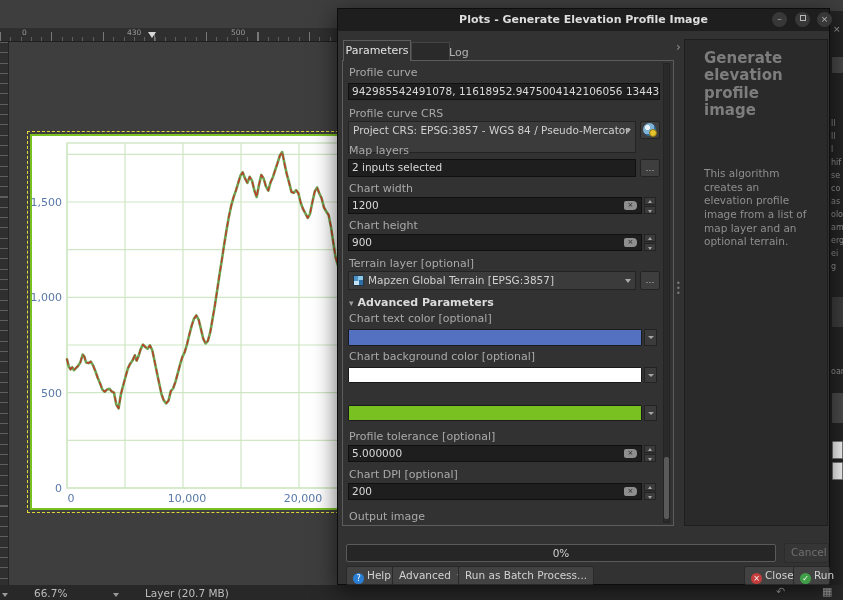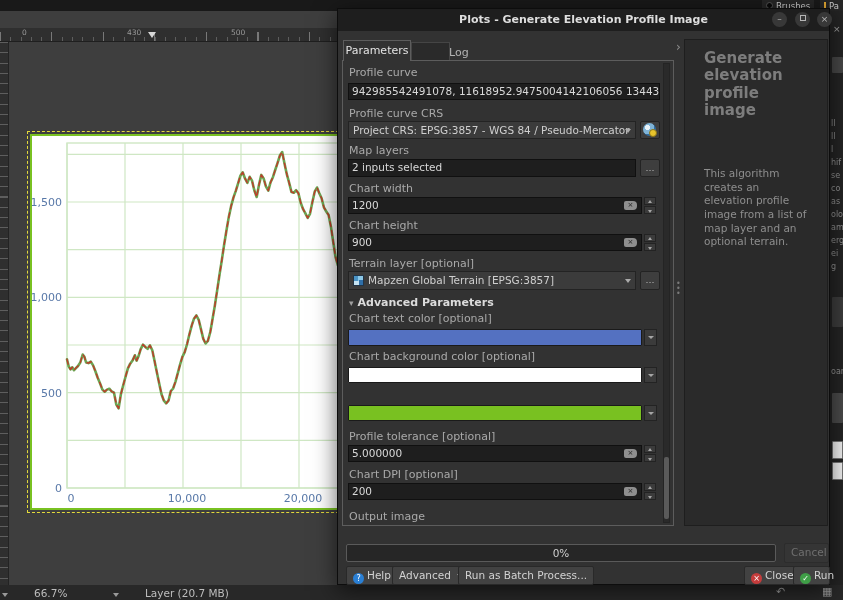--- a/index.html
+++ b/index.html
@@ -59,21 +59,21 @@
   .winbtn .maxbox { display:inline-block; width:6px; height:6px; border:1px solid #b5b5b5; vertical-align:1px; }
 
   .tab { position:absolute; top:31px; height:21px; font-size:11px; text-align:center; line-height:20px; }
   .tab.active { left:5px; width:68px; color:#e3e3e3; background:#323232; border:1px solid #5d5d5d; border-bottom:none; z-index:2; }
   .tab.inactive { left:73px; width:36px; height:19px; top:33px; color:#b3b3b3; background:#2a2a2a; border:1px solid #454545; border-bottom:none;padding-left:37px; }
 
   .params-panel { position:absolute; left:4px; top:51px; width:332px; height:466px; border:1px solid #5d5d5d; background:#323232; }
   .flabel { position:absolute; left:6px; font-size:11px; color:#a9a9a9; white-space:nowrap; }
   .tinput { position:absolute; left:5px; width:312px; height:17px; background:#1e1e1e; border:1px solid #101010;
             color:#d9d9d9; font-size:10.5px; line-height:15px; padding:0 3px; white-space:nowrap; overflow:hidden; }
-  .combo  { position:absolute; left:5px; height:18px; background:#3b3b3b; border:1px solid #232323; color:#cfcfcf;
+  .combo  { position:absolute; left:5px; height:32px; background:#3b3b3b; border:1px solid #232323; color:#cfcfcf;
             font-size:10.5px; line-height:16px; padding:0 16px 0 4px; white-space:nowrap; overflow:hidden; }
   .combo .dd { position:absolute; right:4px; top:7px; width:0; height:0; border-left:3.5px solid transparent; border-right:3.5px solid transparent; border-top:4px solid #ababab; }
   .sidebtn { position:absolute; height:18px; width:20px; background:#3e3e3e; border:1px solid #232323; color:#b9b9b9;
              font-size:9px; text-align:center; line-height:16px; border-radius:2px; }
   .spinwrap { position:absolute; left:5px; width:294px; height:17px; background:#1e1e1e; border:1px solid #101010;
               color:#d9d9d9; font-size:10.5px; line-height:15px; padding:0 3px; }
   .clearic { position:absolute; right:4px; top:3px; width:13px; height:9px; background:#8f8f8f; border-radius:2px 4px 4px 2px;
              color:#1e1e1e; font-size:7px; line-height:9px; text-align:center; }
   .spinner { position:absolute; left:301px; width:12px; height:17px; }
   .spinner .up,.spinner .dn { position:absolute; left:0; width:12px; height:8px; background:#3b3b3b; border:1px solid #232323; }
@@ -114,30 +114,20 @@
   .btn-adv { left:54px; top:557px; }
   .btn-batch { left:120px; top:557px; }
   .btn-close { left:406px; top:557px; }
   .btn-run { left:455px; top:557px; width:37px; }
 </style>
 </head>
 <body>
 
 <div class="screen">
 
-  <div class="topbar">
-    <div class="dock-tab brushes">
-      <span class="dot-icon"></span>
-      <span>Brushes</span>
-    </div>
-    <div class="dock-tab patterns">
-      <span class="sq-icon"></span>
-      <span>Pa</span>
-    </div>
-  </div>
 
   <div class="hruler">
     <span class="rlabel" style="left:22px">0</span>
     <span class="rlabel" style="left:127px">430</span>
     <span class="rlabel" style="left:231px">500</span>
     <span class="ruler-marker" style="left:148px"></span>
   </div>
   <div class="vruler"></div>
 
   <div class="canvas">

